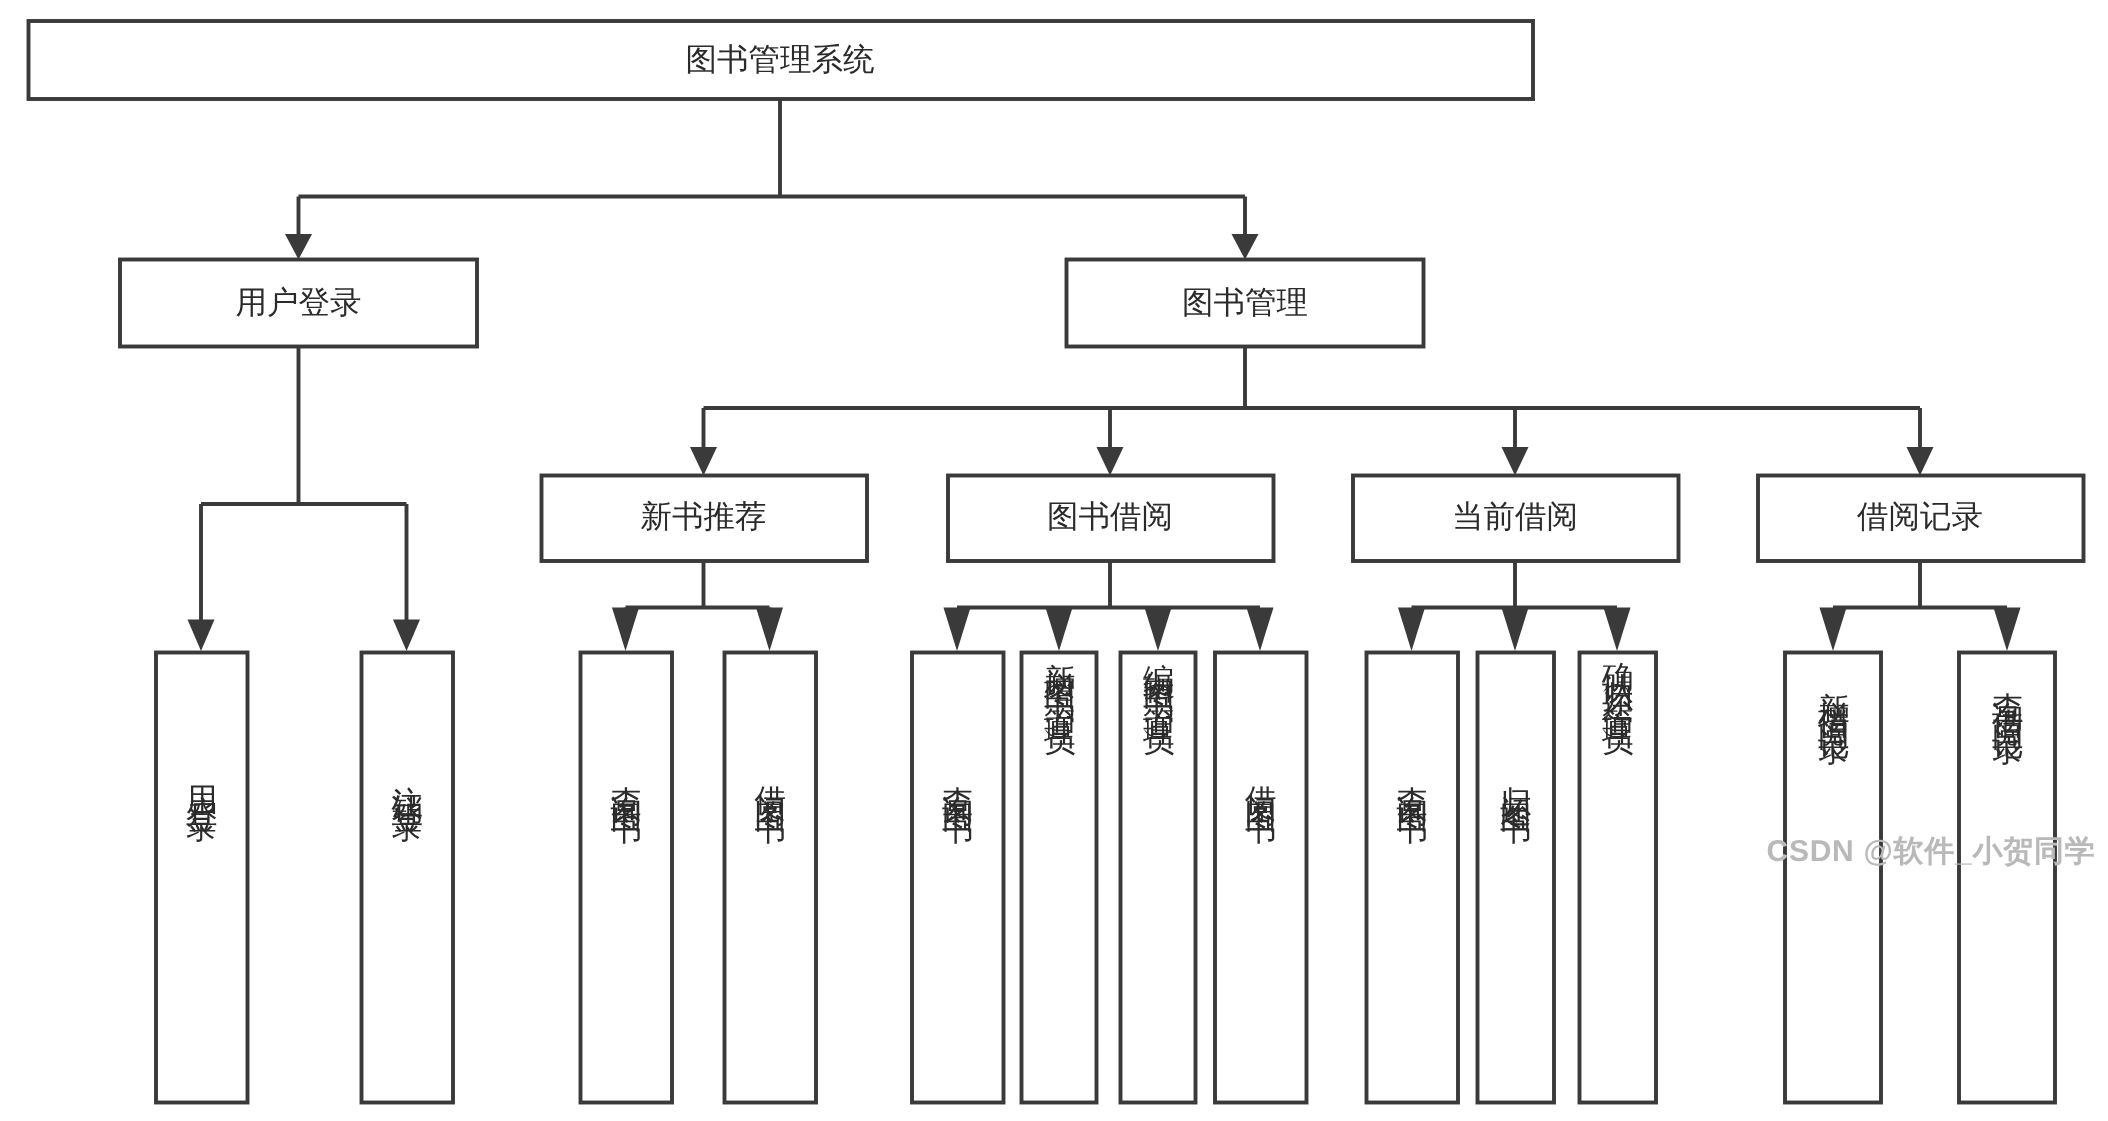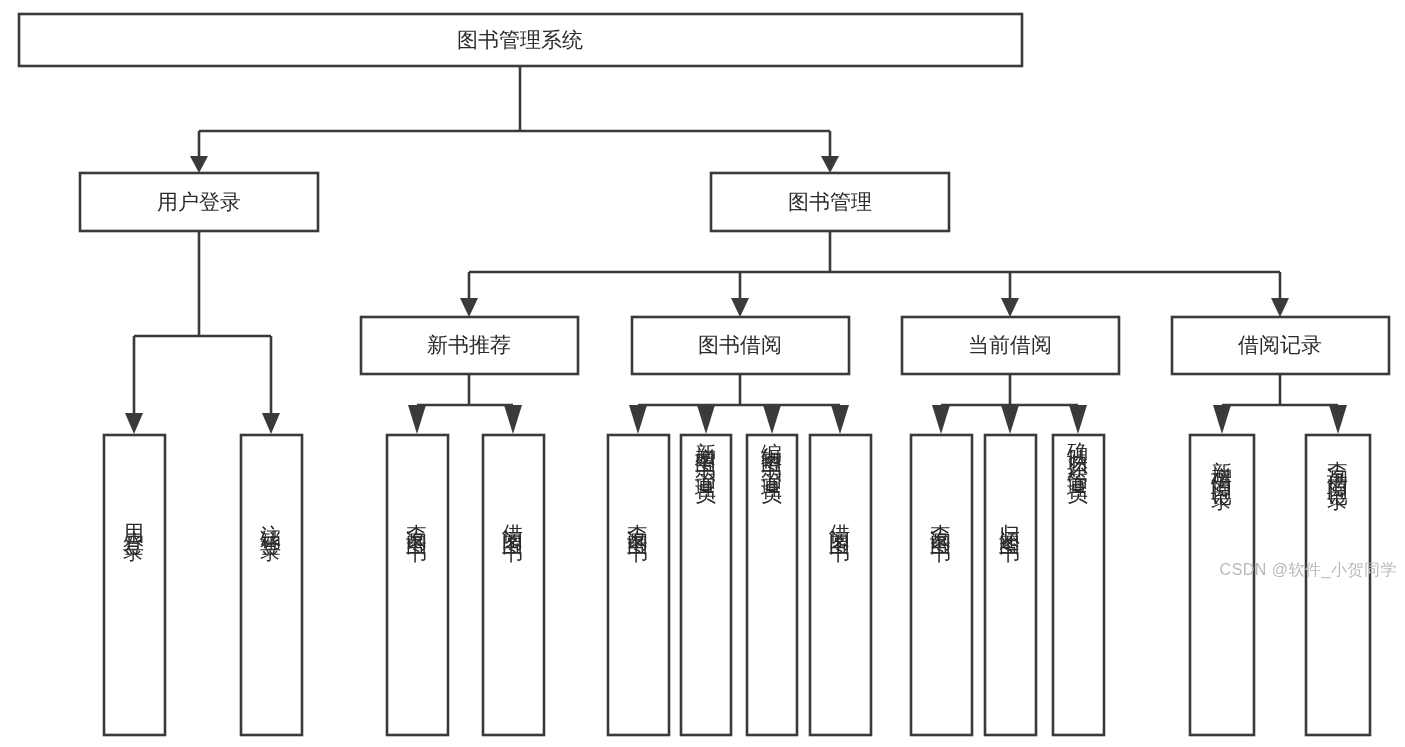--- a/index.html
+++ b/index.html
@@ -52,25 +52,26 @@
     font-family: "Liberation Sans", "DejaVu Sans", sans-serif;
     font-size: 21px;
     fill: #2b2b2b;
     text-anchor: middle;
   }
   .watermark {
     position: absolute;
     right: 8px;
     bottom: 4px;
     font-family: "Liberation Sans", "DejaVu Sans", sans-serif;
-    font-size: 16px;
+    font-size: 20px;
     color: #b9b9b9;
     letter-spacing: 0.5px;
     white-space: nowrap;
     pointer-events: none;
+    font-weight: bold;
   }
 </style>
 </head>
 <body>
 
 <div id="diagram-root">
   <svg class="canvas" viewBox="0 0 1405 747" xmlns="http://www.w3.org/2000/svg">
 
     <g>
 

